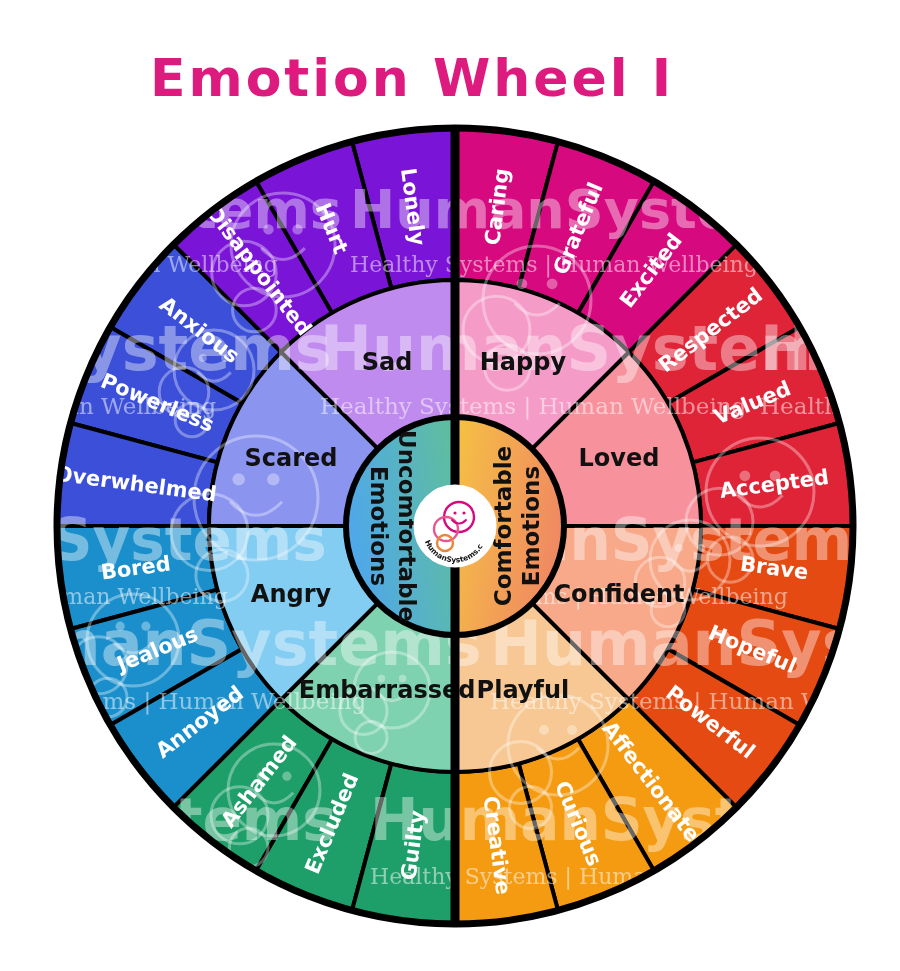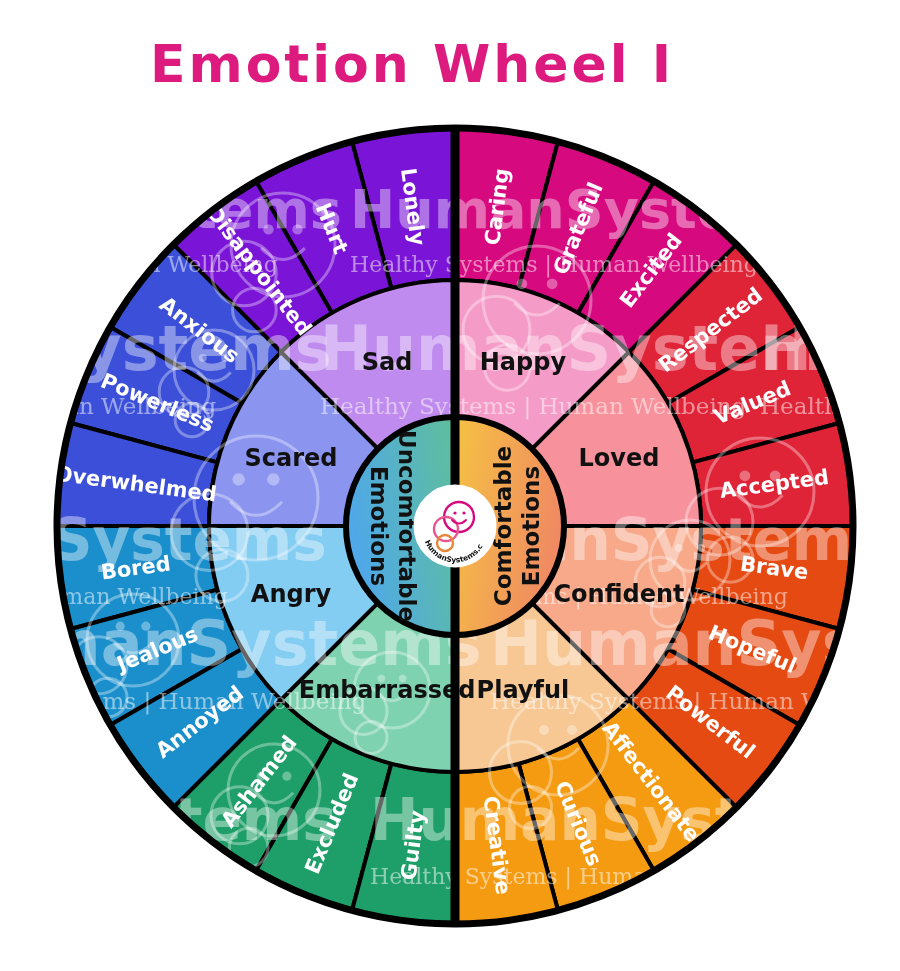--- a/index.html
+++ b/index.html
@@ -2,21 +2,21 @@
 <html><head>
 <meta charset="utf-8">
 <style>
   html,body{margin:0;padding:0;}
   body{
     width:900px;height:971px;background:#ffffff;
     font-family:"DejaVu Sans", sans-serif;
     overflow:hidden;position:relative;
   }
   #page-title{
-    position:absolute;left:0;top:34px;width:824px;text-align:center;
+    position:absolute;left:0;top:48px;width:824px;text-align:center;
     font-family:"DejaVu Sans", sans-serif;
     font-size:52px;font-weight:700;letter-spacing:3px;
     color:#DD1B7E;
   }
   #wheel-wrap{
     position:absolute;left:0;top:0;width:900px;height:971px;
   }
   svg{display:block;}
   .seg-label{
     font-family:"DejaVu Sans", sans-serif;

